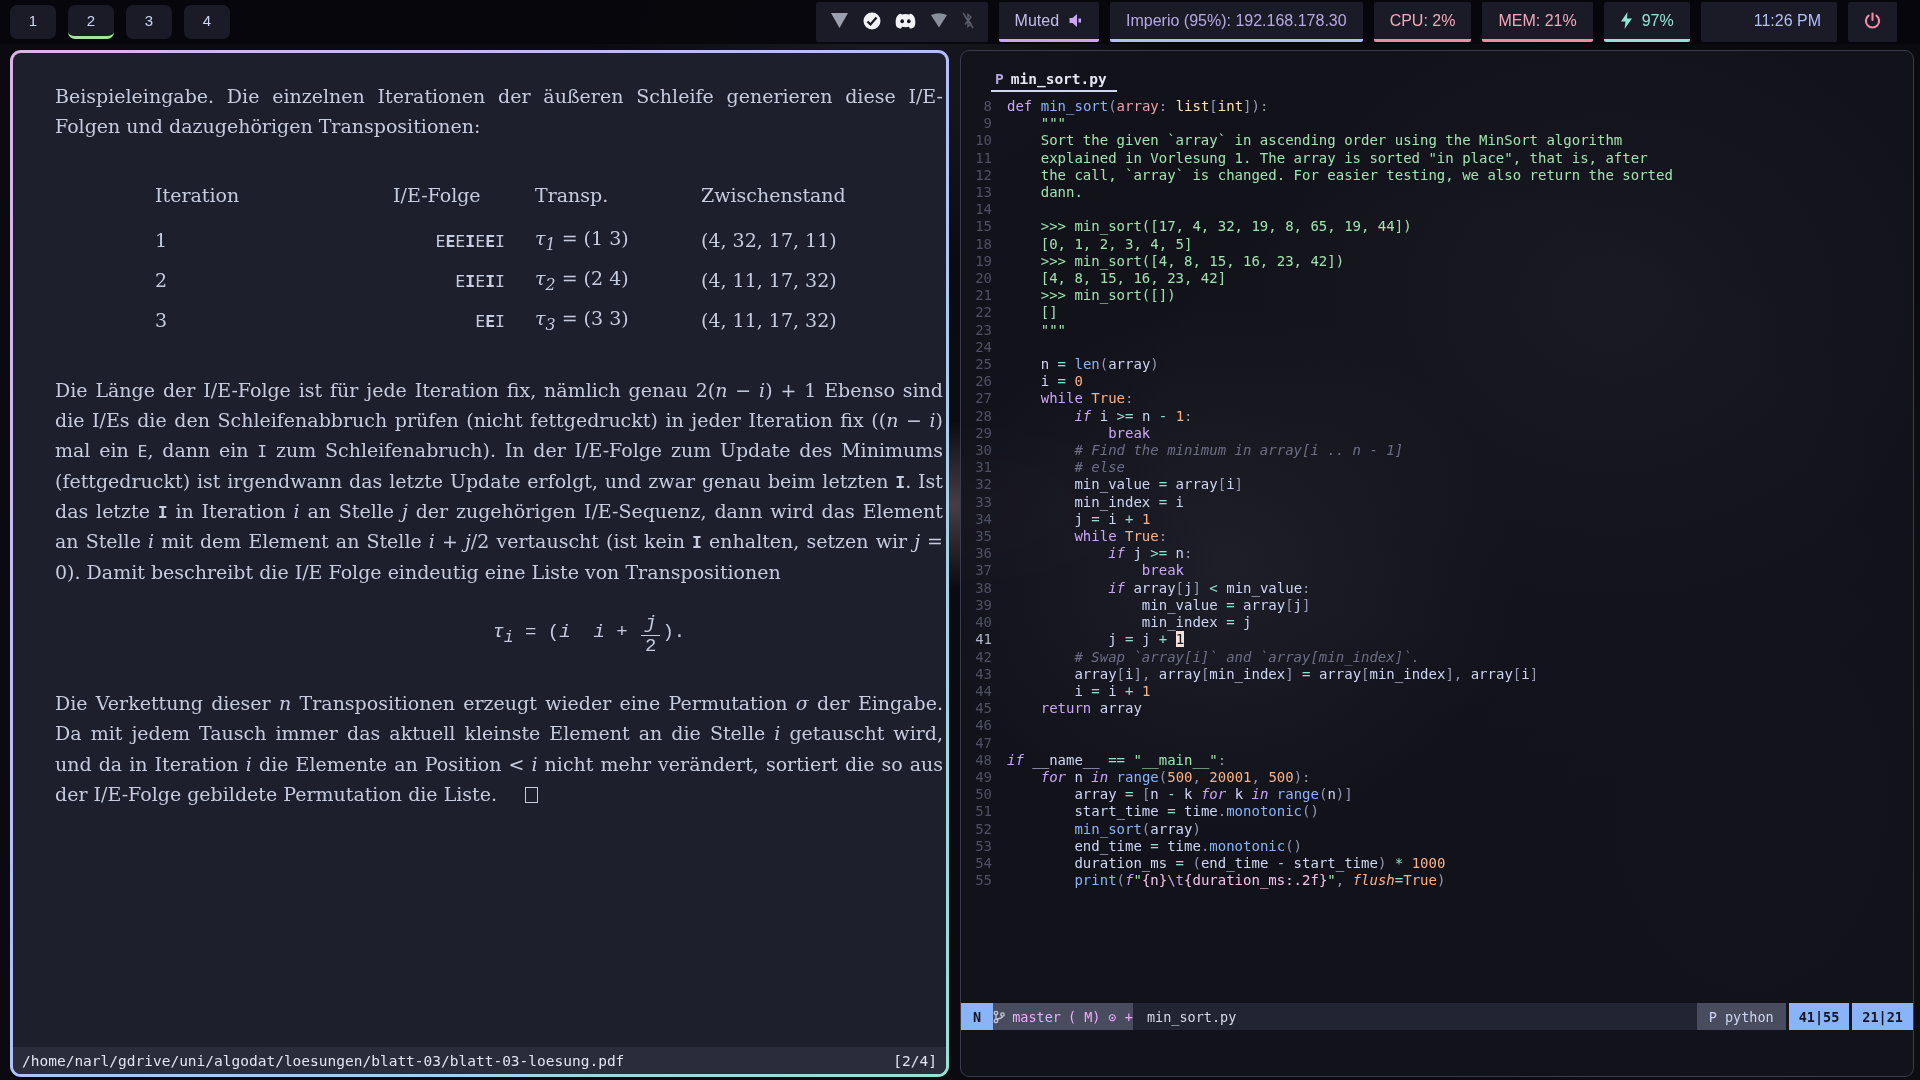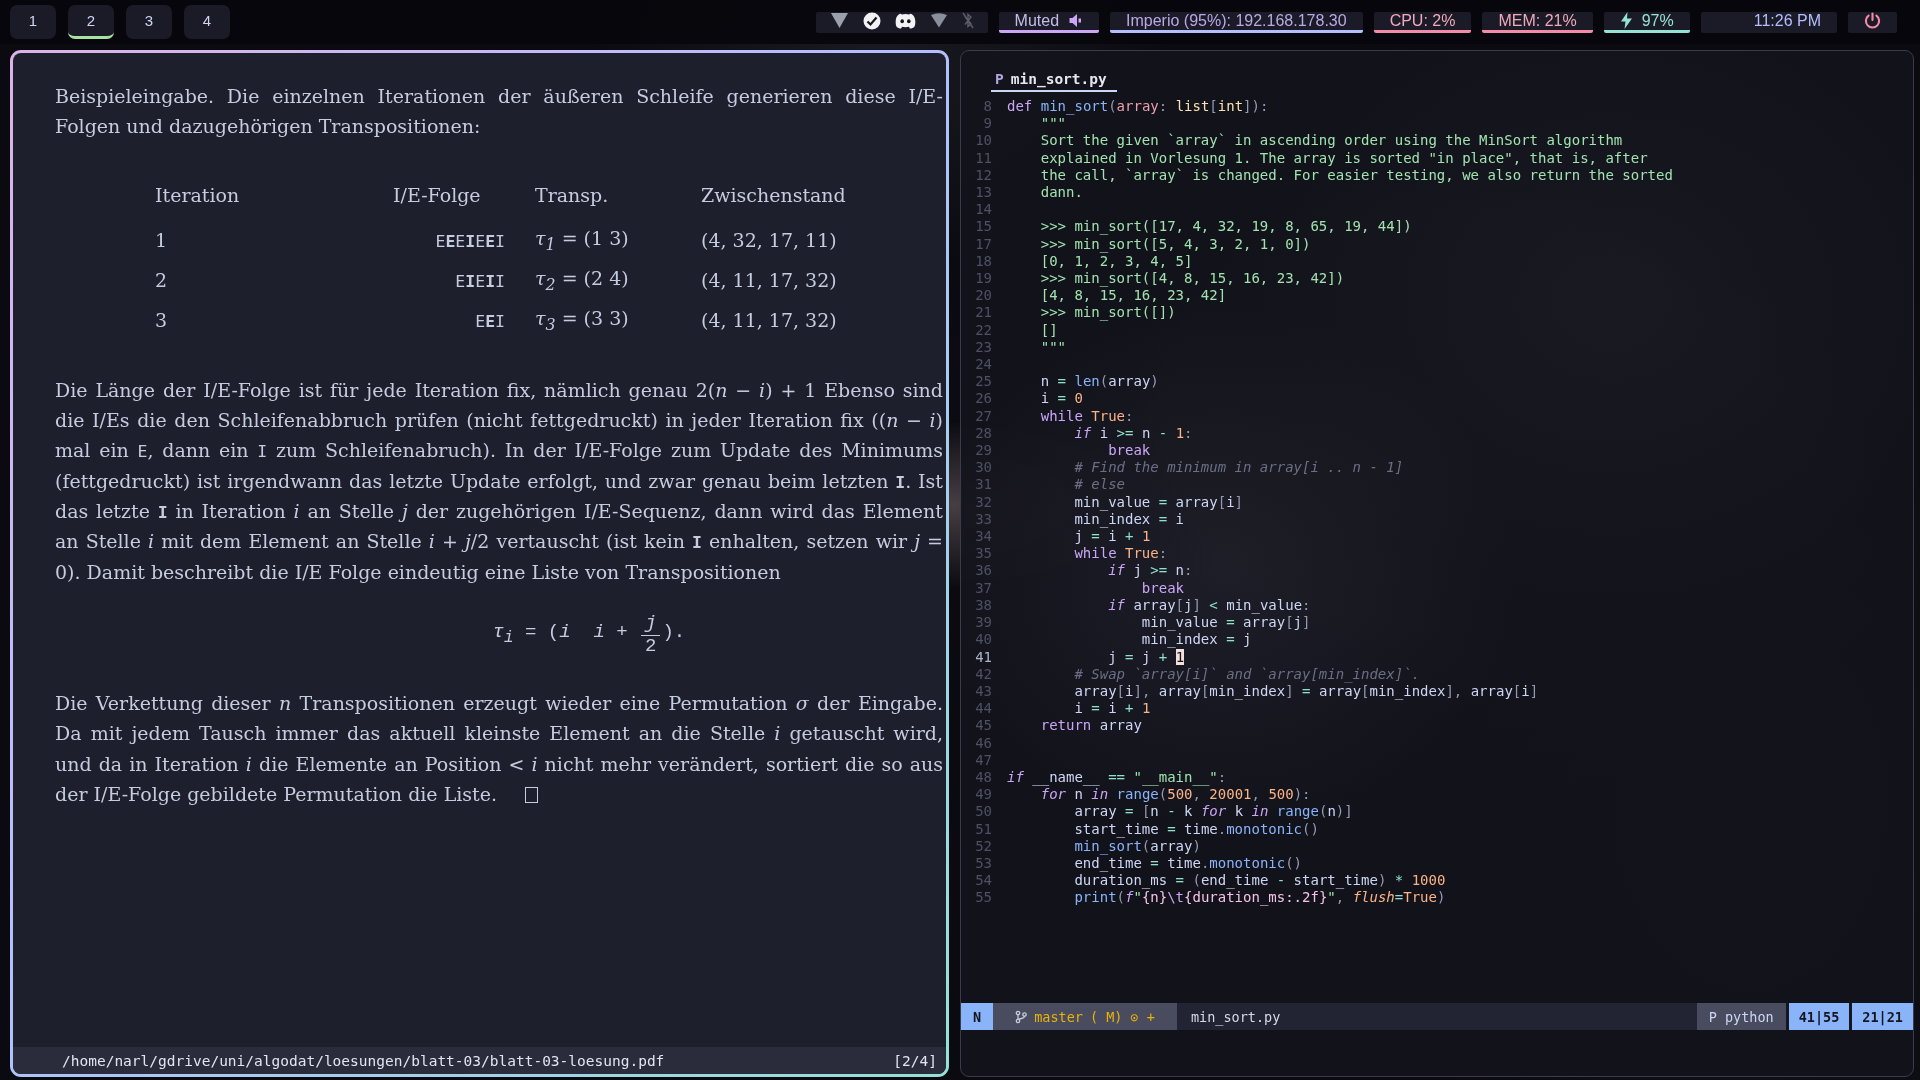--- a/index.html
+++ b/index.html
@@ -17,21 +17,21 @@
 
   
   .topbar{ position:absolute; left:0; top:0; width:1920px; height:44px;
     background:rgba(7,7,12,0.92); display:flex; align-items:center; }
   .ws-group{ display:flex; gap:12px; margin-left:10px; }
   .ws{ width:46px; height:34px; background:#1b1b27; border-radius:7px;
     display:flex; align-items:center; justify-content:center;
     font-size:15px; color:#cdd6f4; border-bottom:3px solid transparent; cursor:default; }
   .ws.active{ border-bottom-color:#a6e3a1; }
   .bar-right{ margin-left:auto; display:flex; gap:11px; margin-right:12px; align-items:center; }
-  .chip{ height:21px; background:#1b1b27; border-radius:2px; display:flex; align-items:center;
+  .chip{ height:40px; background:#1b1b27; border-radius:2px; display:flex; align-items:center;
     gap:9px; padding:0 16px; font-size:16px; border-bottom:3px solid transparent; }
   .chip svg{ display:block; }
   .tray-chip{ gap:14px; padding:0 14px; }
 
   
   .pdf-frame{ position:absolute; left:10px; top:50px; width:939px; height:1027px;
     border-radius:11px; padding:3px;
     background:linear-gradient(135deg,#dcb3e6 0%, #b4befe 45%, #94e2d5 100%); }
   .pdf-win{ width:100%; height:100%; border-radius:8px; overflow:hidden;
     background:#1e1f2d; display:flex; flex-direction:column; }
@@ -53,21 +53,21 @@
   .col-tr .tau, .formula .tau{ font-style:italic; }
   .col-zw{ }
   .formula-row{ width:888px; text-align:center; margin:26px 0 30px 90px; }
   .formula{ display:inline-block; font-style:normal;font-family:Liberation Mono, monospace; }
   .formula .var{ font-style:italic; }
   .frac{ display:inline-block; text-align:center; vertical-align:-14px; line-height:1.15; margin:0 2px; }
   .frac .top{ display:block; border-bottom:1.3px solid #c6ccdf; padding:0 4px; }
   .frac .bot{ display:block; }
   .pdf-status{ height:27px; background:#2a2b3b; display:flex; align-items:center;
     font-family:"DejaVu Sans Mono",monospace; font-size:14.5px; color:#e2e4f0; padding:0 9px; }
-  .pdf-status .path{ flex:1;margin-left:40px; }
+  .pdf-status .path{ flex:1; }
 
   
   .term-win{ position:absolute; left:960px; top:50px; width:954px; height:1027px;
     background:rgba(19,19,28,0.94); border:1px solid #3a3b4d; border-radius:9px; overflow:hidden; }
   .term-inner{ position:absolute; inset:0;
     background:
       radial-gradient(420px 380px at 260px 520px, rgba(82,82,100,0.18), rgba(0,0,0,0) 70%),
       radial-gradient(500px 420px at 650px 250px, rgba(70,70,86,0.12), rgba(0,0,0,0) 72%);
     display:flex; flex-direction:column; }
   .winbar{ margin:20px 0 6px 30px; display:flex; align-items:center; gap:7px;
@@ -85,21 +85,21 @@
   .tok-c{color:#6b6e85;font-style:italic}
   .tok-w{color:#cdd6f4} .tok-g{color:#9399b2}
   .tok-pa{color:#eba0ac} .tok-ty{color:#f9e2af}
   .tok-b{color:#fab387} .tok-na{color:#fab387;font-style:italic}
   .tok-fs{color:#f5c2e7}
   .tok-cu{background:#f5e0dc;color:#14141c}
   .statusline{ margin-top:auto; margin-bottom:46px; height:27px; display:flex; align-items:stretch;
     font-family:"DejaVu Sans Mono",monospace; font-size:13.5px; }
   .sl-seg{ display:flex; align-items:center; }
   .sl-mode{ background:#89b4fa; color:#15151f; font-weight:bold; padding:0 12px; }
-  .sl-git{ background:#494b5e; color:#eab308; padding:0 22px; gap:7px; }
+  .sl-git{ background:#494b5e; color:#f0abfc; padding:0 0; gap:7px; }
   .sl-file{ background:#232433; color:#d6d9e8; padding:0 14px; flex:1; }
   .sl-ft{ background:#494b5e; color:#cdd6f4; padding:0 12px; gap:8px; }
   .sl-pos{ background:#89b4fa; color:#15151f; font-weight:bold; padding:0 10px; }
   .sl-gap{ width:3px; background:#16161f; }
 
   .icon{ display:inline-flex; align-items:center; justify-content:center; }
 </style>
 </head>
 <body>
 
@@ -245,21 +245,20 @@
     </div>
     <div class="code" id="code-lines">
         <div class="cl"><span class="ln">8</span><span><span class="tok-k">def</span><span class="tok-w"> </span><span class="tok-f">min_sort</span><span class="tok-g">(</span><span class="tok-pa">array</span><span class="tok-g">: </span><span class="tok-ty">list</span><span class="tok-g">[</span><span class="tok-ty">int</span><span class="tok-g">]):</span></span></div>
         <div class="cl"><span class="ln">9</span><span><span class="tok-s">    """</span></span></div>
         <div class="cl"><span class="ln">10</span><span><span class="tok-s">    Sort the given `array` in ascending order using the MinSort algorithm</span></span></div>
         <div class="cl"><span class="ln">11</span><span><span class="tok-s">    explained in Vorlesung 1. The array is sorted "in place", that is, after</span></span></div>
         <div class="cl"><span class="ln">12</span><span><span class="tok-s">    the call, `array` is changed. For easier testing, we also return the sorted</span></span></div>
         <div class="cl"><span class="ln">13</span><span><span class="tok-s">    dann.</span></span></div>
         <div class="cl"><span class="ln">14</span><span></span></div>
         <div class="cl"><span class="ln">15</span><span><span class="tok-s">    &gt;&gt;&gt; min_sort([17, 4, 32, 19, 8, 65, 19, 44])</span></span></div>
-        <div class="cl"><span class="ln">17</span><span><span class="tok-s">    &gt;&gt;&gt; min_sort([5, 4, 3, 2, 1, 0])</span></span></div>
         <div class="cl"><span class="ln">18</span><span><span class="tok-s">    [0, 1, 2, 3, 4, 5]</span></span></div>
         <div class="cl"><span class="ln">19</span><span><span class="tok-s">    &gt;&gt;&gt; min_sort([4, 8, 15, 16, 23, 42])</span></span></div>
         <div class="cl"><span class="ln">20</span><span><span class="tok-s">    [4, 8, 15, 16, 23, 42]</span></span></div>
         <div class="cl"><span class="ln">21</span><span><span class="tok-s">    &gt;&gt;&gt; min_sort([])</span></span></div>
         <div class="cl"><span class="ln">22</span><span><span class="tok-s">    []</span></span></div>
         <div class="cl"><span class="ln">23</span><span><span class="tok-s">    """</span></span></div>
         <div class="cl"><span class="ln">24</span><span></span></div>
         <div class="cl"><span class="ln">25</span><span><span class="tok-w">    n </span><span class="tok-o">=</span><span class="tok-w"> </span><span class="tok-f">len</span><span class="tok-g">(</span><span class="tok-w">array</span><span class="tok-g">)</span></span></div>
         <div class="cl"><span class="ln">26</span><span><span class="tok-w">    i </span><span class="tok-o">=</span><span class="tok-w"> </span><span class="tok-n">0</span></span></div>
         <div class="cl"><span class="ln">27</span><span><span class="tok-k">    while</span><span class="tok-w"> </span><span class="tok-b">True</span><span class="tok-g">:</span></span></div>

